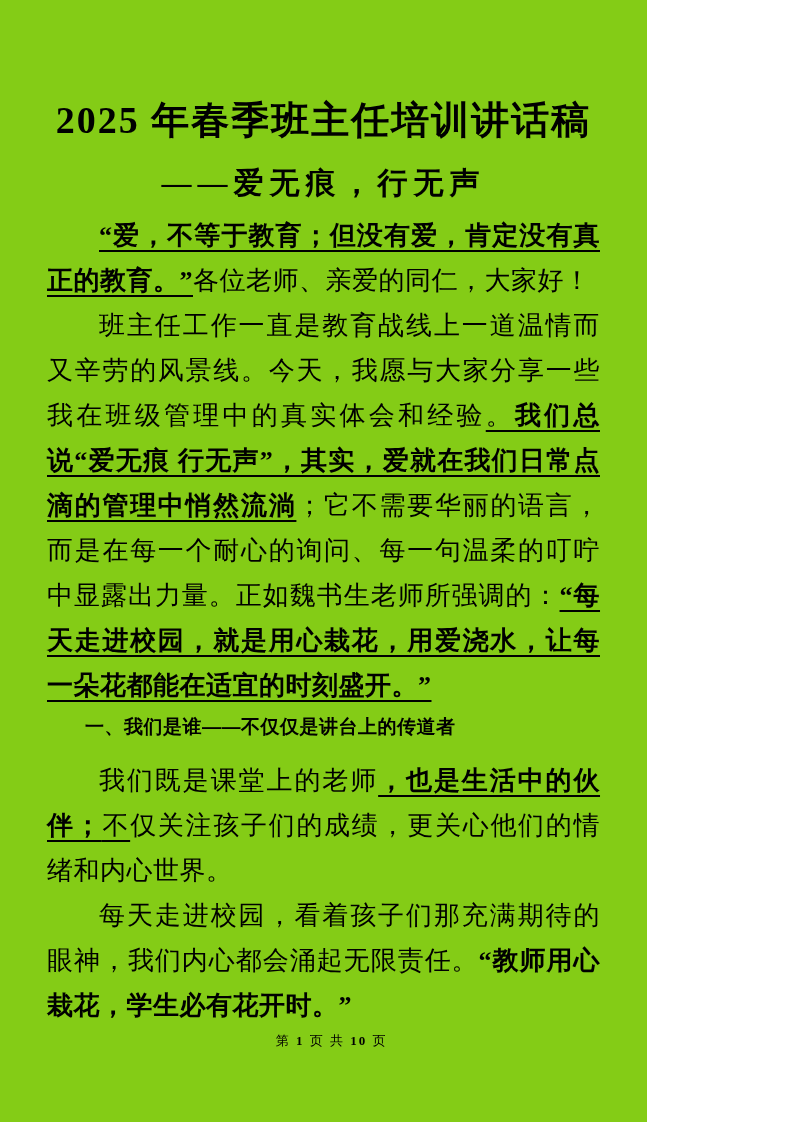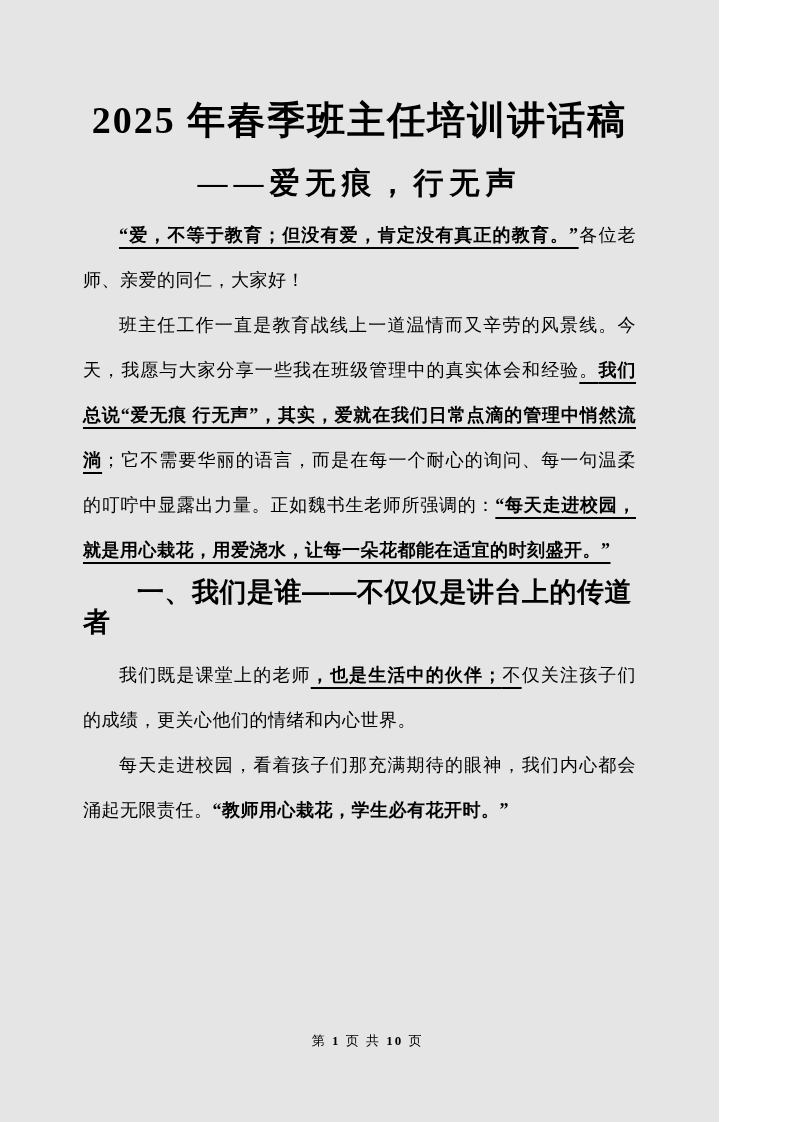--- a/index.html
+++ b/index.html
@@ -1,20 +1,20 @@
 <!DOCTYPE html>
 <html><head>
 <meta charset="utf-8">
 <style>
   html, body { margin: 0; padding: 0; background: #ffffff; }
   .page {
     position: relative;
-    width: 719px;
+    width: 647px;
     height: 1122px;
-    background: #e5e5e5;
+    background: #84cc16;
     color: #000000;
     font-family: "Liberation Serif", "DejaVu Serif", serif;
     overflow: hidden;
   }
   .content {
     width: 553px;
     margin: 0 auto;
   }
   .doc-title {
     padding-top: 94px;
@@ -30,33 +30,33 @@
     margin: 16px 0 5px 0;
     font-size: 30px;
     line-height: 1.35;
     font-weight: bold;
     text-align: center;
     letter-spacing: 6px;
   }
   .doc-body { margin-top: 9px; }
   .para {
     margin: 0;
-    font-size: 18px;
+    font-size: 26px;
     line-height: 45px;
     text-align: justify;
     text-align-last: left;
     text-justify: inter-character;
     text-indent: 2em;
     word-break: break-all;
     letter-spacing: 0.5px;
   }
   .heading {
     margin: 4px 0 16px 0;
     font-family: "Liberation Sans", "DejaVu Sans", sans-serif;
-    font-size: 27px;
+    font-size: 19px;
     line-height: 30px;
     font-weight: bold;
     text-indent: 2em;
     letter-spacing: 0.5px;
   }
   .seg-b { font-weight: bold; }
   .seg-u {
     text-decoration: underline;
     text-underline-offset: 6px;
     text-decoration-thickness: 1.5px;

